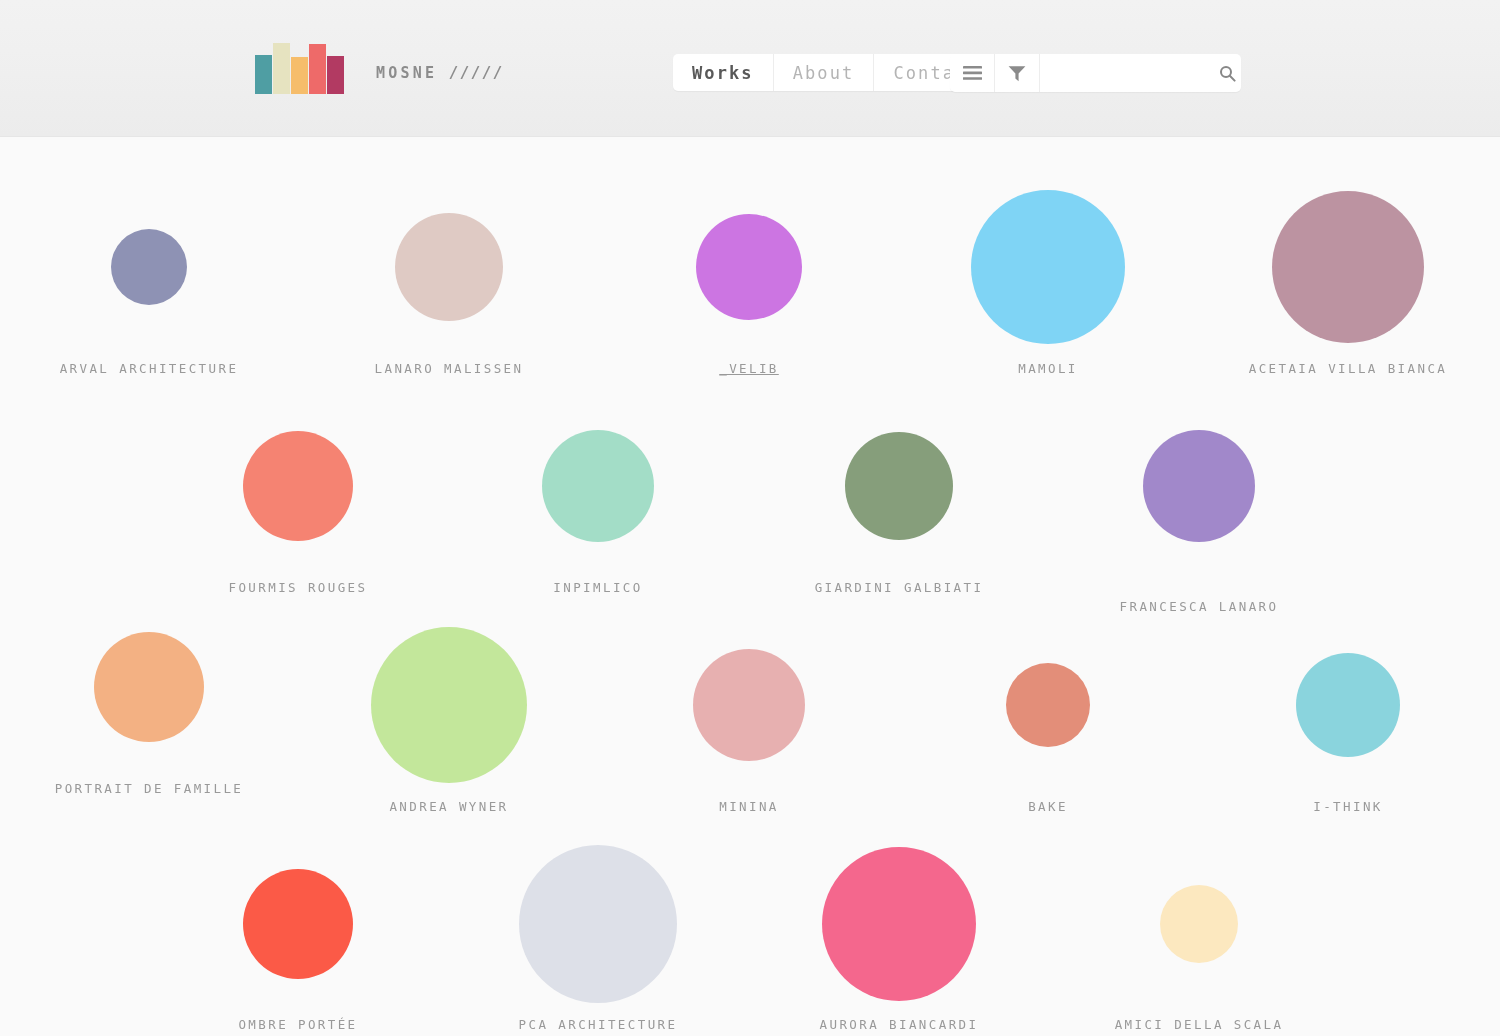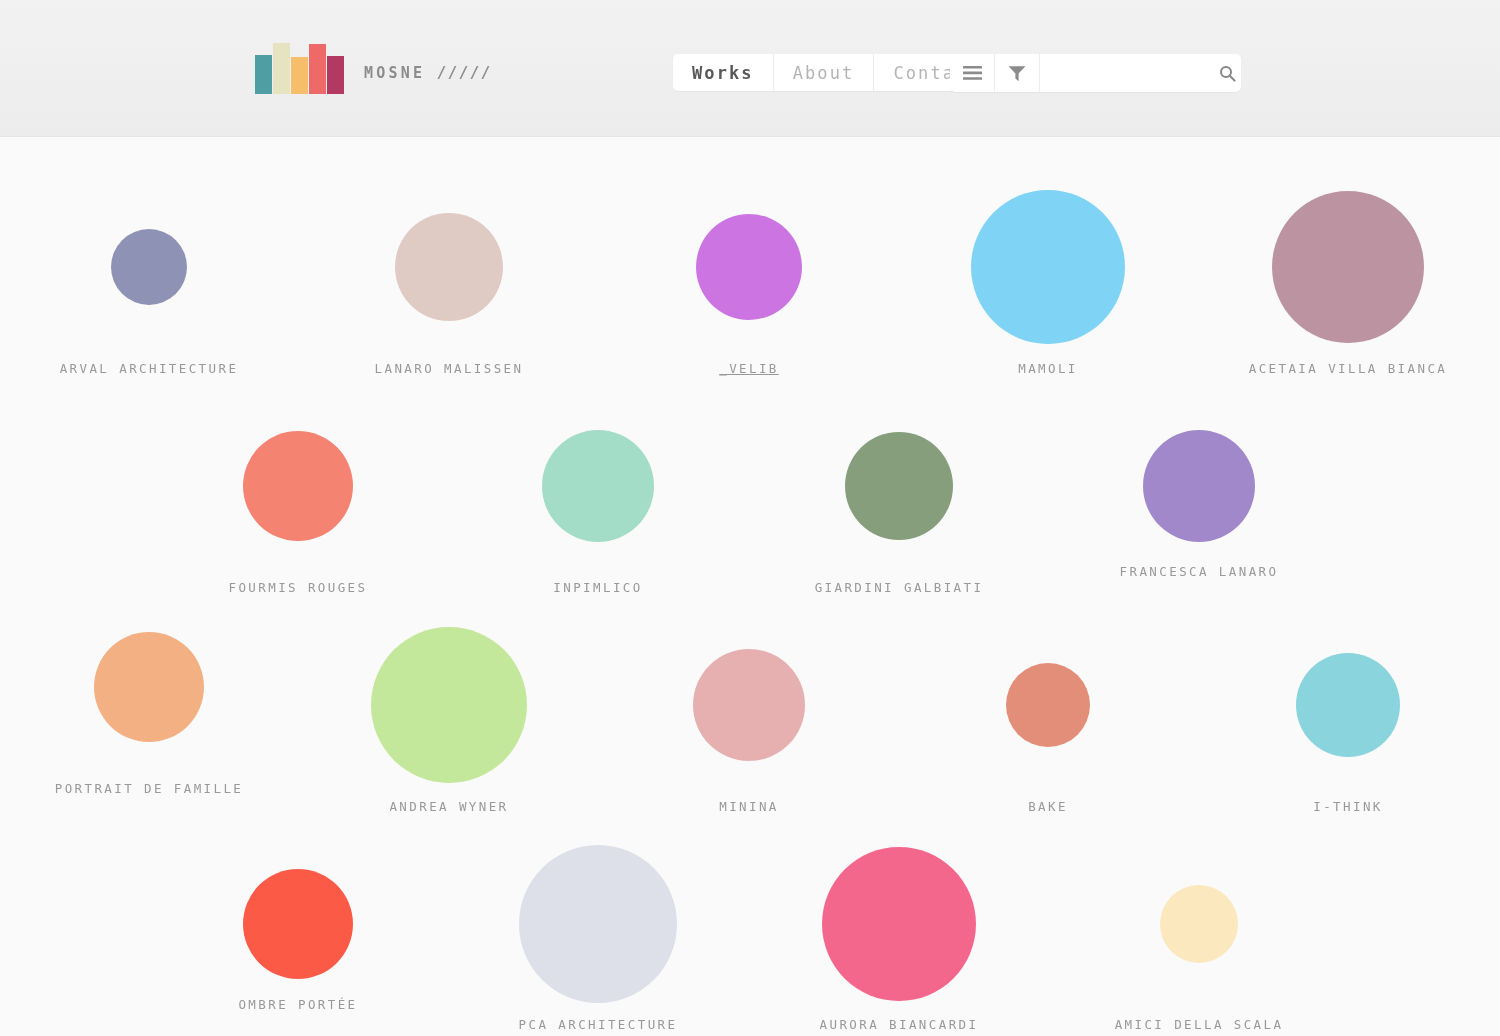--- a/index.html
+++ b/index.html
@@ -38,21 +38,21 @@
     gap: 1px;
   }
   .logo-bar { width: 17px; }
   .logo-bar.b0 { height: 39px; }
   .logo-bar.b1 { height: 51px; }
   .logo-bar.b2 { height: 37px; }
   .logo-bar.b3 { height: 50px; }
   .logo-bar.b4 { height: 38px; }
 
   #brand-title {
-    margin-left: 20px;
+    margin-left: 32px;
     font-size: 15px;
     letter-spacing: 3.2px;
     color: #8c8c8c;
     font-weight: 700;
     white-space: nowrap;
     padding-bottom: 12px;
   }
   #brand-title .slashes { font-style: italic; letter-spacing: 2px; }
 
   
@@ -237,21 +237,21 @@
     <div class="work-item" style="left: 448px; top: 293px; width: 300px;">
       <div class="work-circle" style="width: 112px; height: 112px; background: rgb(163, 221, 199);"></div>
       <div class="work-label" style="margin-top: 38px;">INPIMLICO</div>
     </div>
     <div class="work-item" style="left: 749px; top: 295px; width: 300px;">
       <div class="work-circle" style="width: 108px; height: 108px; background: rgb(134, 158, 123);"></div>
       <div class="work-label" style="margin-top: 40px;">GIARDINI GALBIATI</div>
     </div>
     <div class="work-item" style="left: 1049px; top: 293px; width: 300px;">
       <div class="work-circle" style="width: 112px; height: 112px; background: rgb(161, 136, 202);"></div>
-      <div class="work-label" style="margin-top: 22px;">FRANCESCA LANARO</div>
+      <div class="work-label" style="margin-top: 57px;">FRANCESCA LANARO</div>
     </div>
     <div class="work-item" style="left: -1px; top: 495px; width: 300px;">
       <div class="work-circle" style="width: 110px; height: 110px; background: rgb(243, 177, 131);"></div>
       <div class="work-label" style="margin-top: 39px;">PORTRAIT DE FAMILLE</div>
     </div>
     <div class="work-item" style="left: 299px; top: 490px; width: 300px;">
       <div class="work-circle" style="width: 156px; height: 156px; background: rgb(195, 231, 155);"></div>
       <div class="work-label" style="margin-top: 16px;">ANDREA WYNER</div>
     </div>
     <div class="work-item" style="left: 599px; top: 512px; width: 300px;">
@@ -261,21 +261,21 @@
     <div class="work-item" style="left: 898px; top: 526px; width: 300px;">
       <div class="work-circle" style="width: 84px; height: 84px; background: rgb(227, 142, 121);"></div>
       <div class="work-label" style="margin-top: 52px;">BAKE</div>
     </div>
     <div class="work-item" style="left: 1198px; top: 516px; width: 300px;">
       <div class="work-circle" style="width: 104px; height: 104px; background: rgb(138, 212, 221);"></div>
       <div class="work-label" style="margin-top: 42px;">I-THINK</div>
     </div>
     <div class="work-item" style="left: 148px; top: 732px; width: 300px;">
       <div class="work-circle" style="width: 110px; height: 110px; background: rgb(251, 90, 71);"></div>
-      <div class="work-label" style="margin-top: 18px;">OMBRE PORTÉE</div>
+      <div class="work-label" style="margin-top: 38px;">OMBRE PORTÉE</div>
     </div>
     <div class="work-item" style="left: 448px; top: 708px; width: 300px;">
       <div class="work-circle" style="width: 158px; height: 158px; background: rgb(221, 224, 232);"></div>
       <div class="work-label" style="margin-top: 14px;">PCA ARCHITECTURE</div>
     </div>
     <div class="work-item" style="left: 749px; top: 710px; width: 300px;">
       <div class="work-circle" style="width: 154px; height: 154px; background: rgb(244, 103, 141);"></div>
       <div class="work-label" style="margin-top: 16px;">AURORA BIANCARDI</div>
     </div>
     <div class="work-item" style="left: 1049px; top: 748px; width: 300px;">

